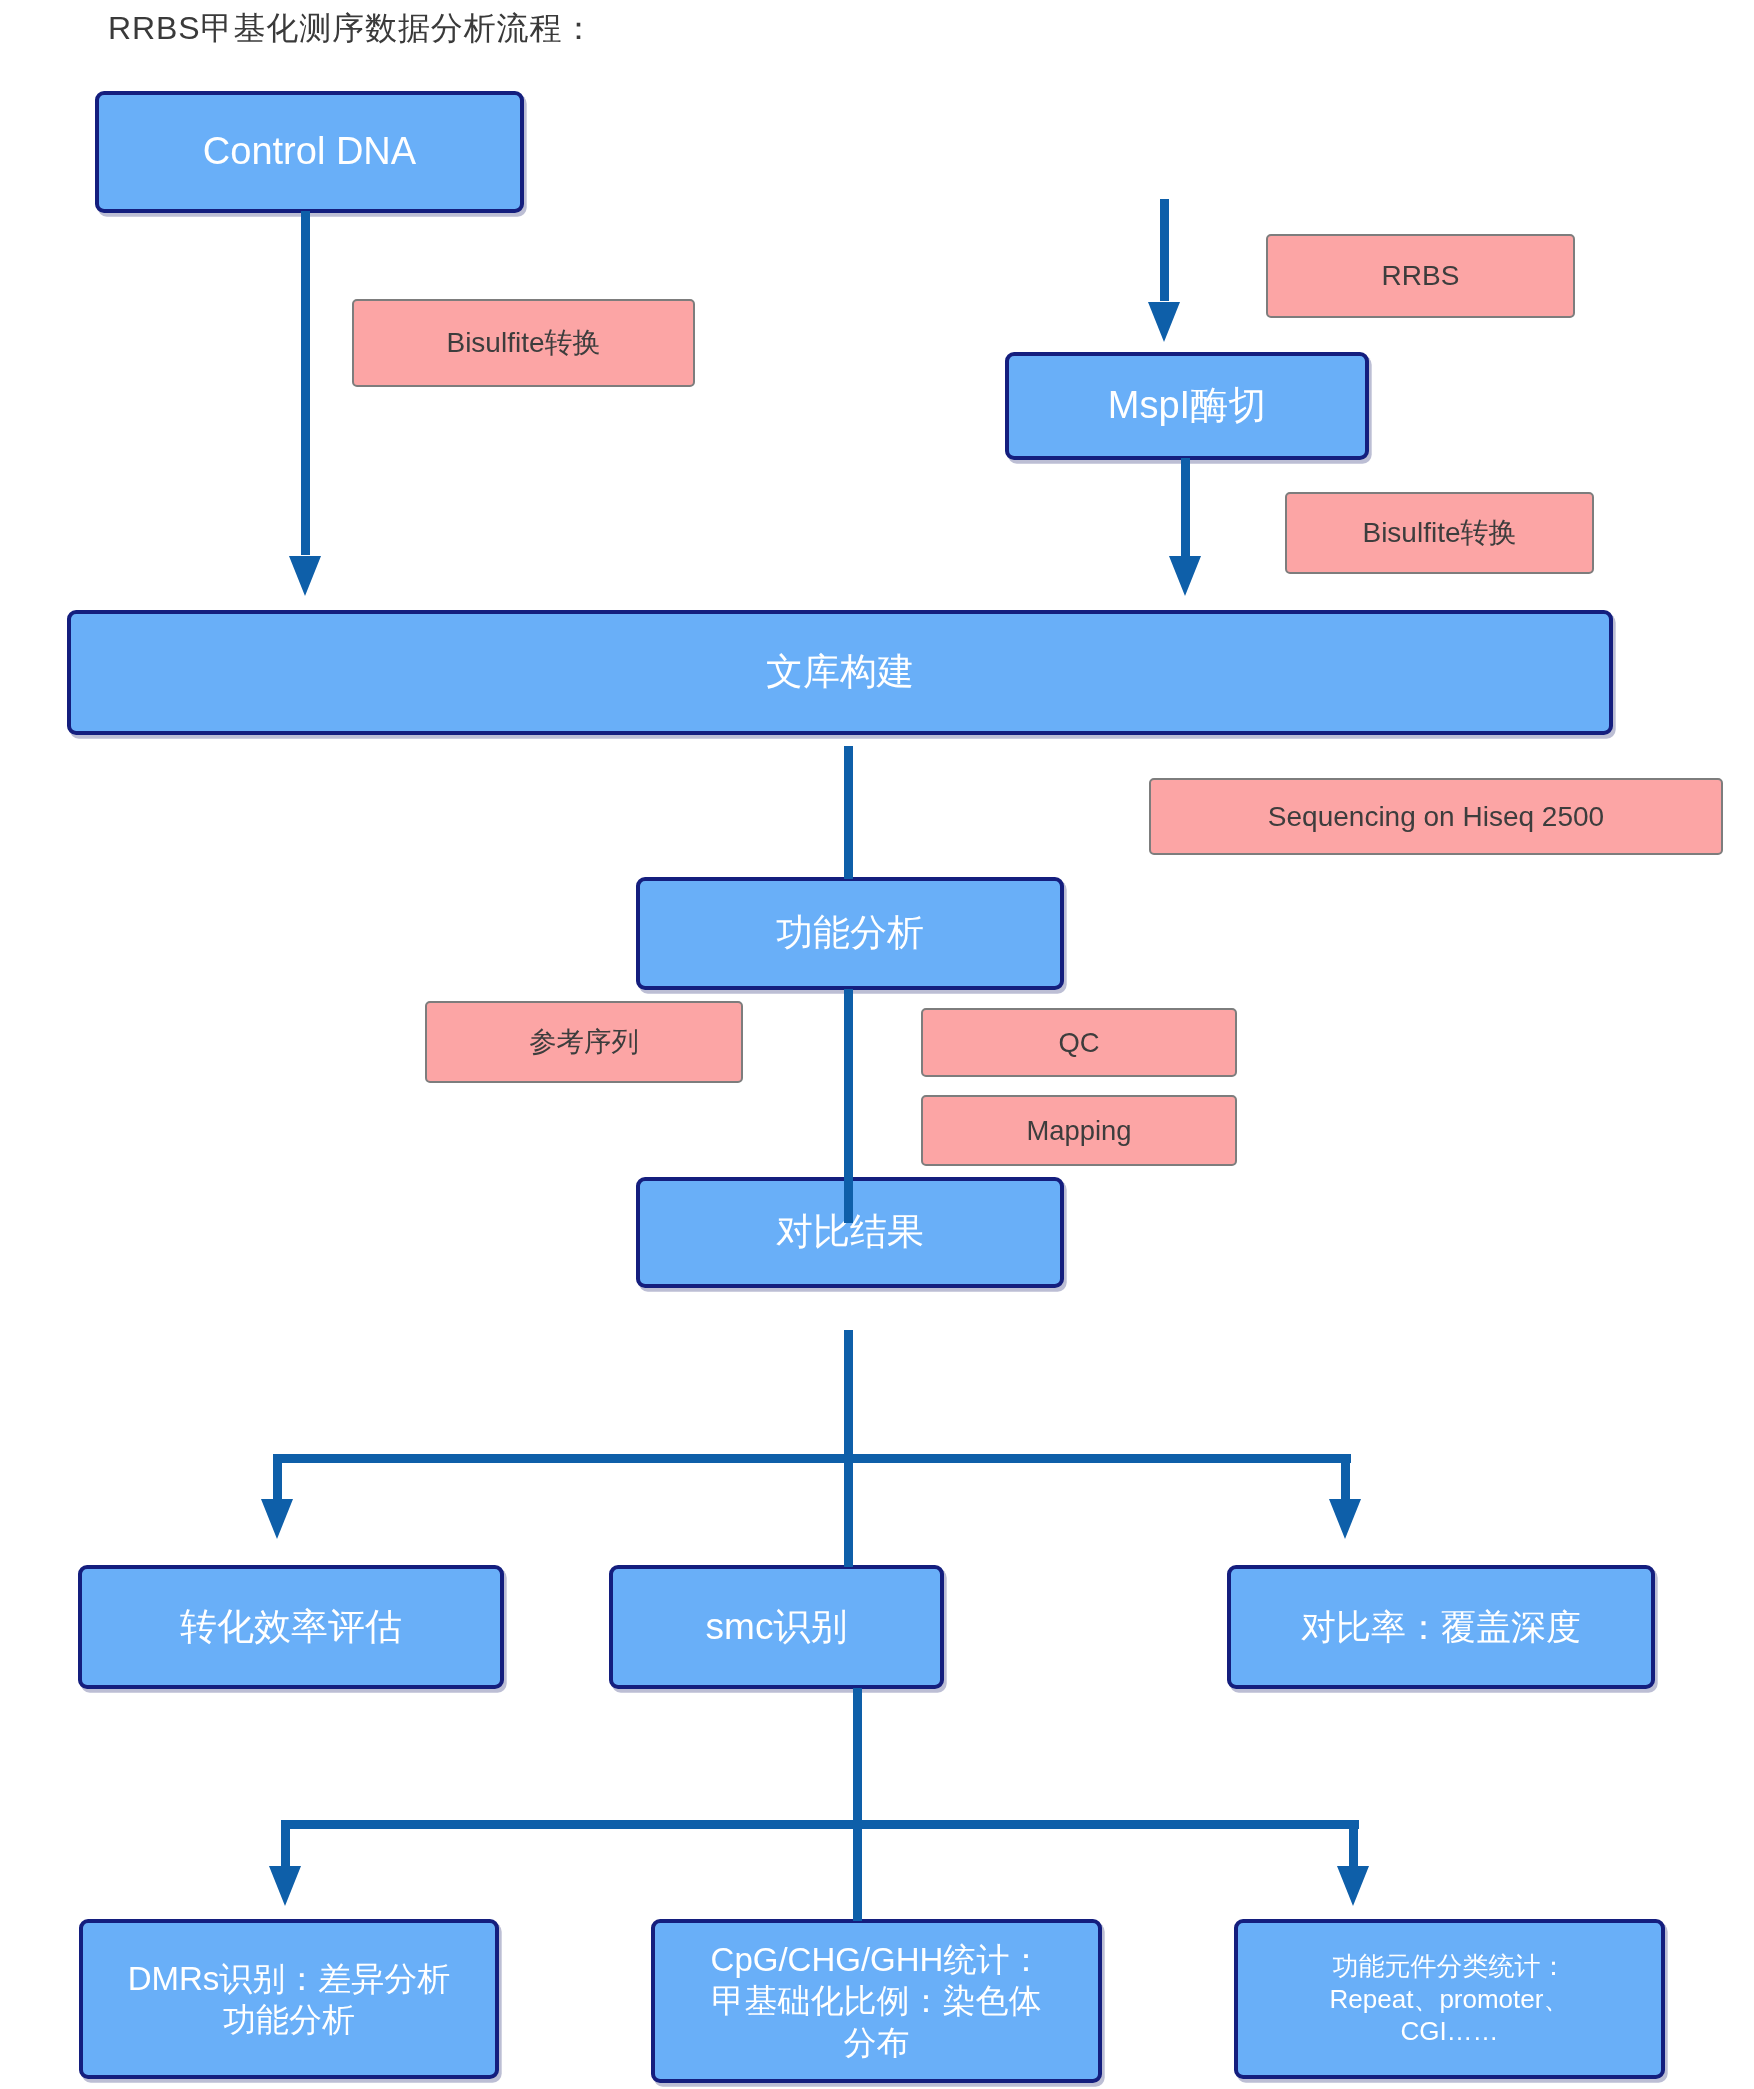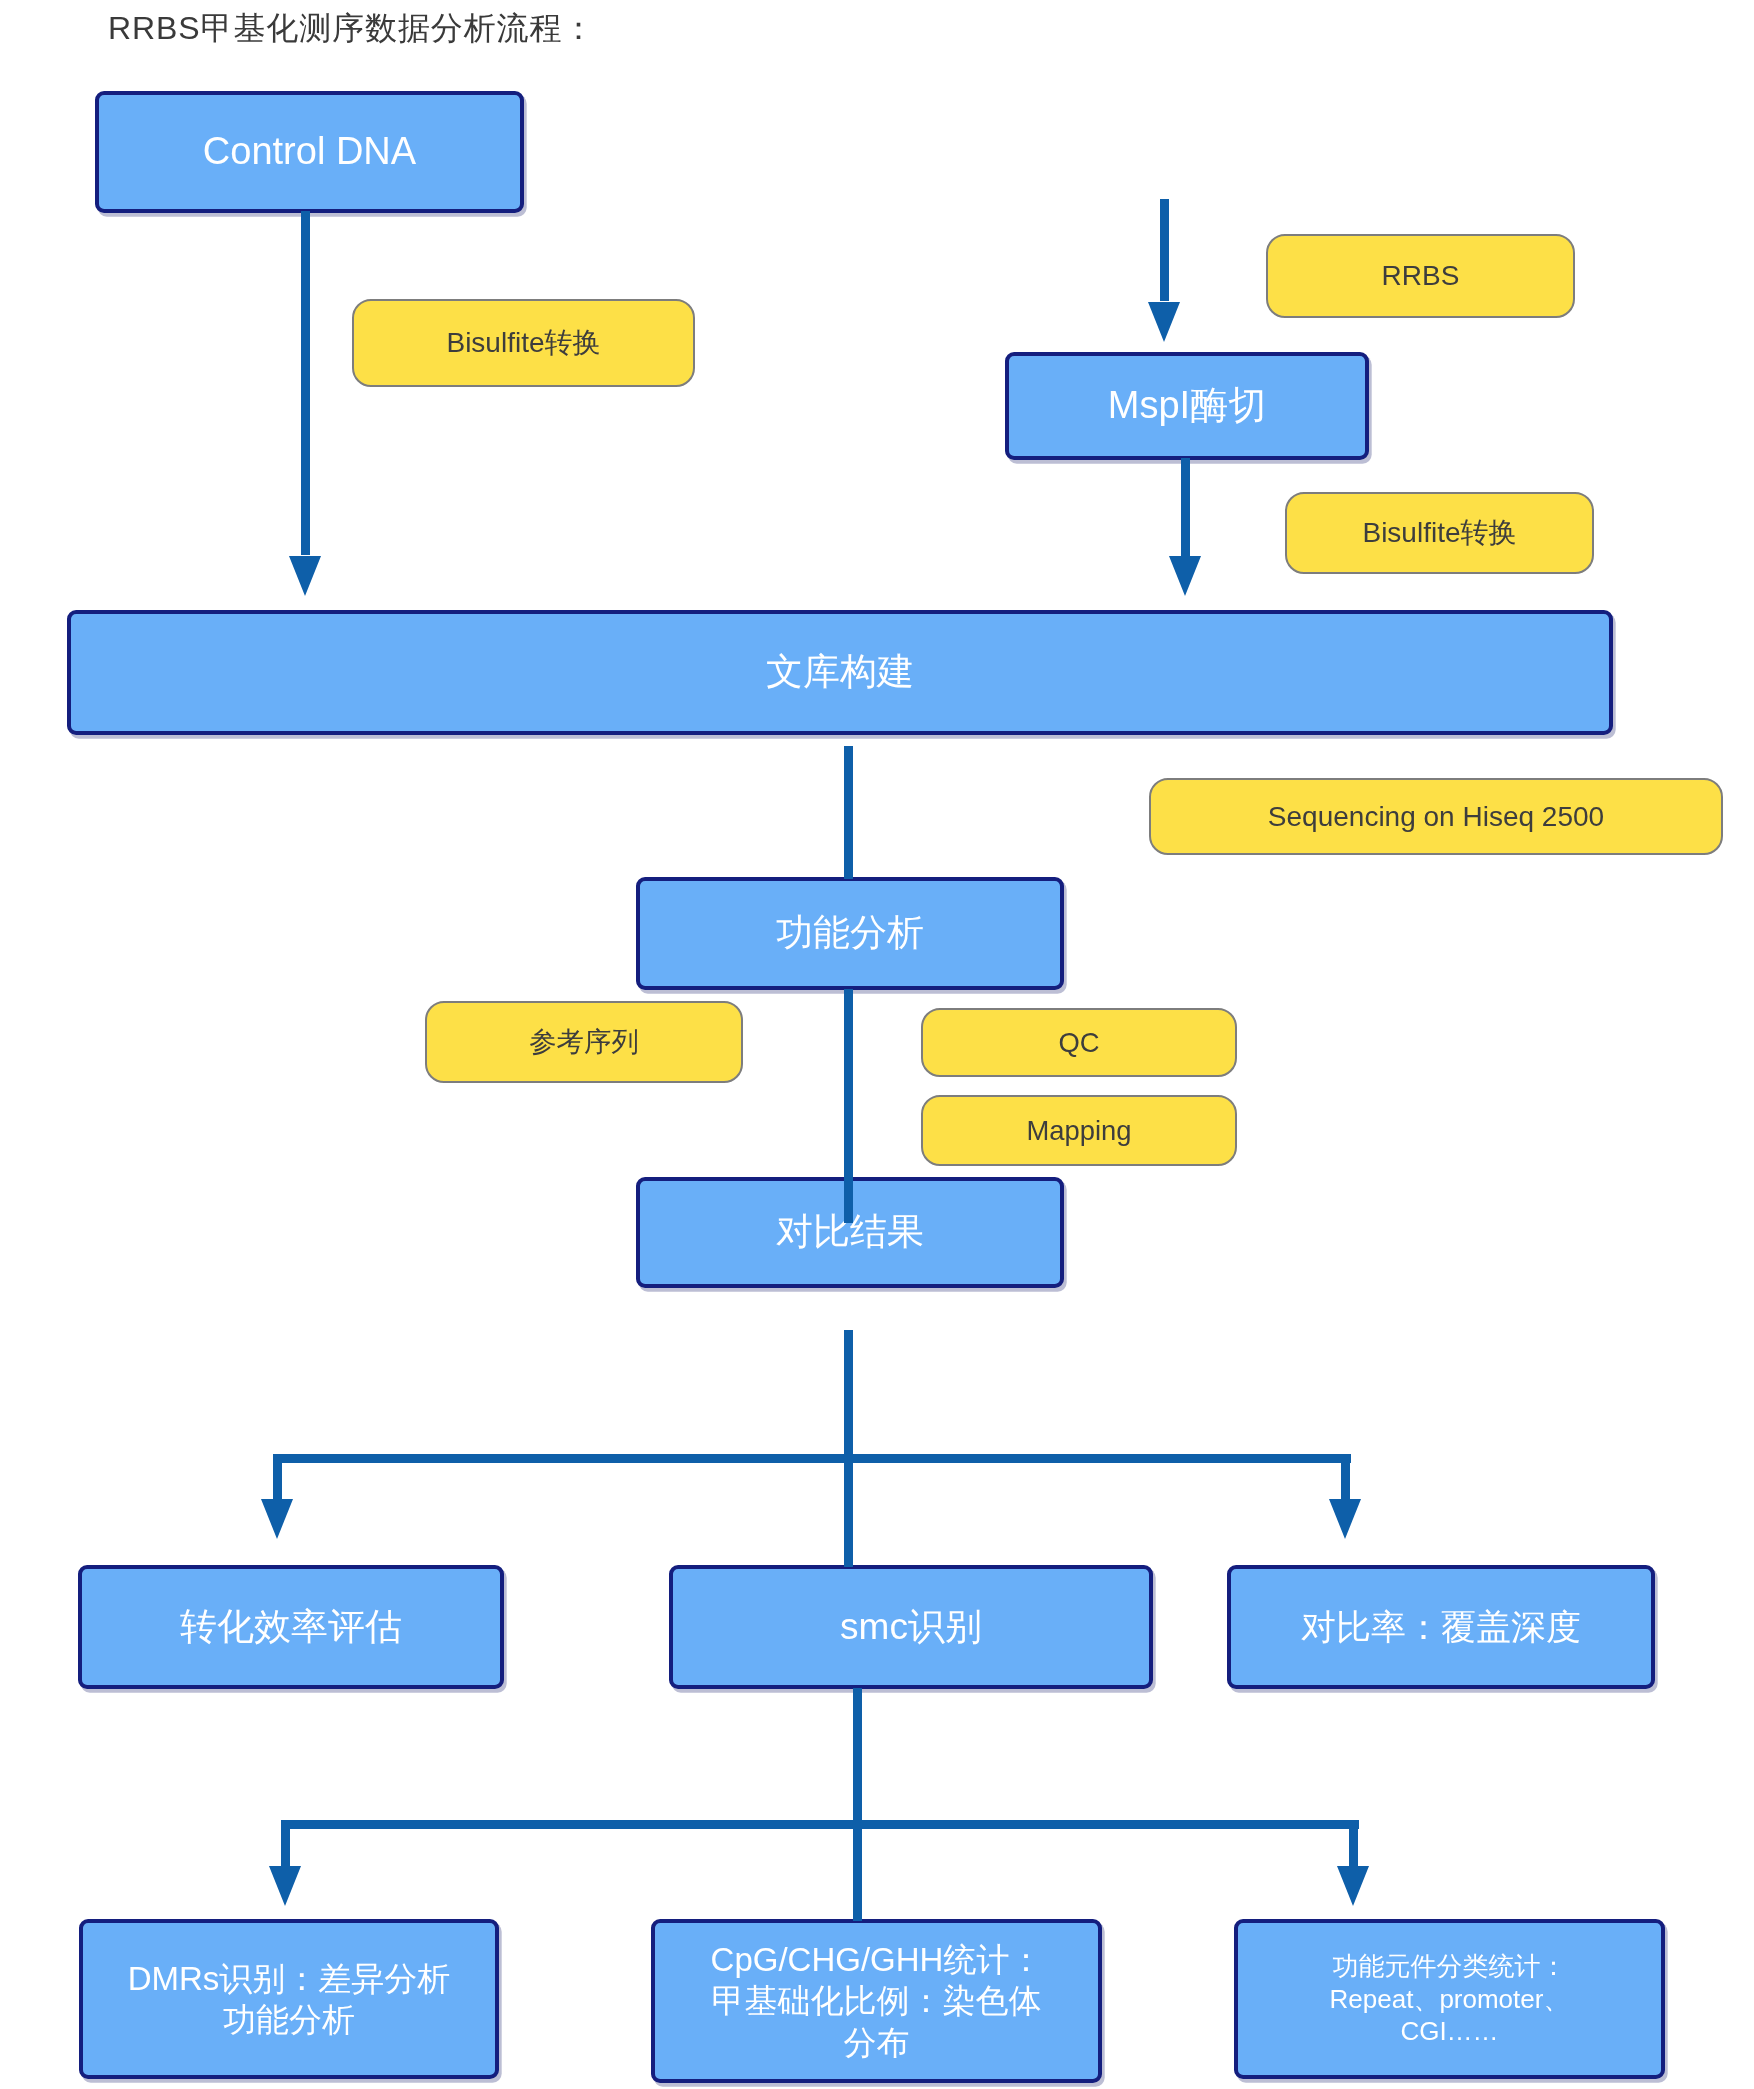--- a/index.html
+++ b/index.html
@@ -44,23 +44,23 @@
     justify-content:center;
     text-align:center;
     font-size:37px;
     line-height:1.25;
     white-space:pre-line;
     box-shadow:2.7px 3.7px 0 rgba(13,22,102,0.28);
   }
   .slabel{
     position:absolute;
     box-sizing:border-box;
-    background:#fde047;
+    background:#fca5a5;
     border:2.7px solid var(--label-border);
-    border-radius:19px;
+    border-radius:5px;
     color:var(--label-text);
     display:flex;
     align-items:center;
     justify-content:center;
     text-align:right;
     font-size:27.4px;
     white-space:nowrap;
   }
   .line{
     position:absolute;
@@ -88,21 +88,21 @@
   <div class="node" style="left:1005px;top:352px;width:364px;height:108px;font-size:38px">MspI酶切</div>
 
   <div class="node" style="left:67px;top:610px;width:1546px;height:125px">文库构建</div>
 
   <div class="node" style="left:636px;top:877px;width:428px;height:113px">功能分析</div>
 
   <div class="node" style="left:636px;top:1177px;width:428px;height:111px">对比结果</div>
 
   <div class="node" style="left:78px;top:1565px;width:426px;height:124px">转化效率评估</div>
 
-  <div class="node" style="left:669px;top:1565px;width:484px;height:124px">smc识别</div>
+  <div class="node" style="left:609px;top:1565px;width:335px;height:124px">smc识别</div>
 
   <div class="node" style="left:1227px;top:1565px;width:428px;height:124px;font-size:35px">对比率：覆盖深度</div>
 
   <div class="node" style="left:79px;top:1919px;width:420px;height:160px;font-size:33px">DMRs识别：差异分析
 功能分析</div>
 
   <div class="node" style="left:651px;top:1919px;width:451px;height:164px;font-size:33px">CpG/CHG/GHH统计：
 甲基础化比例：染色体
 分布</div>
 

